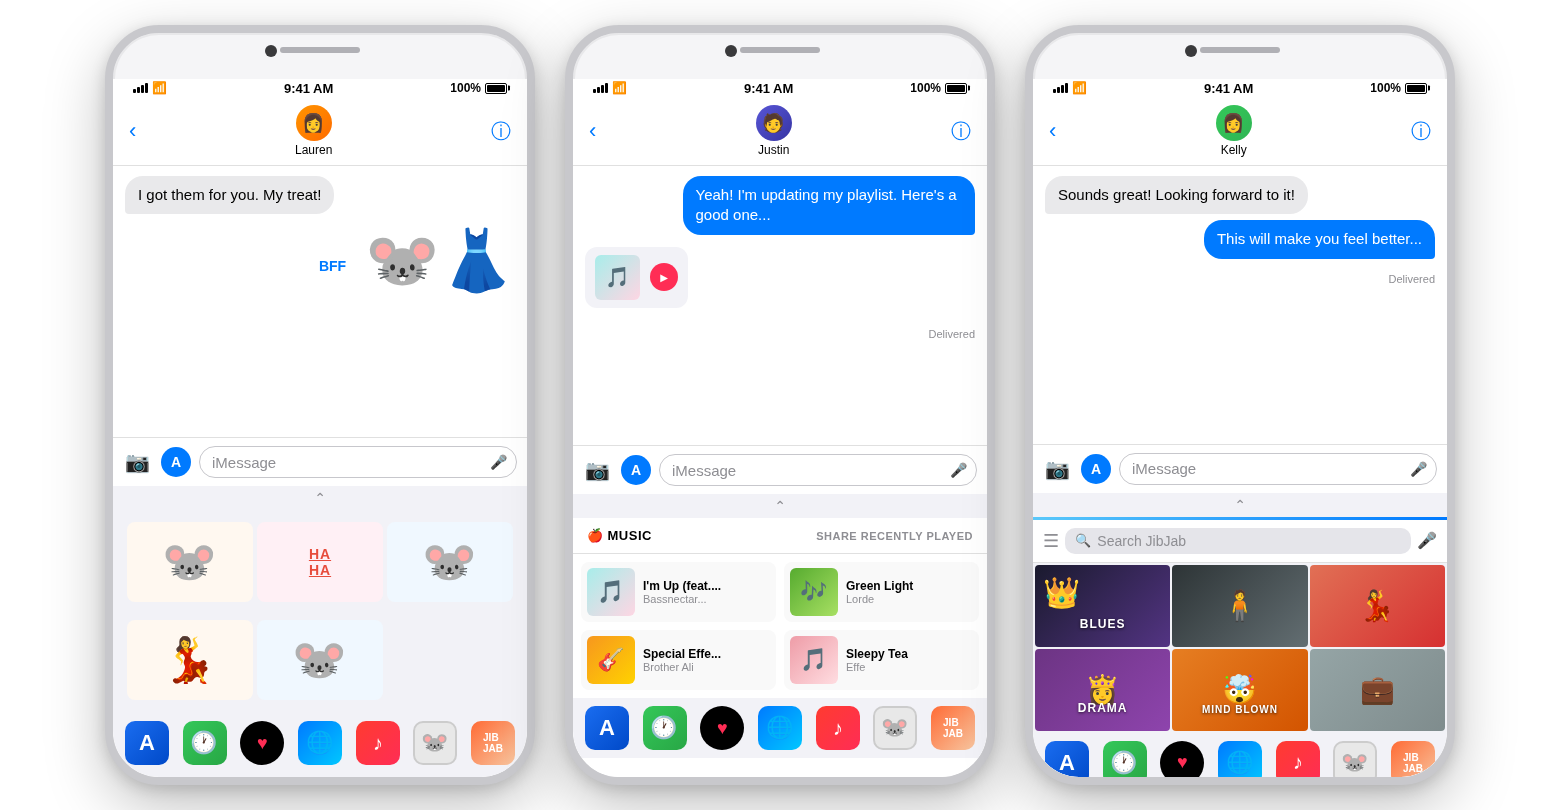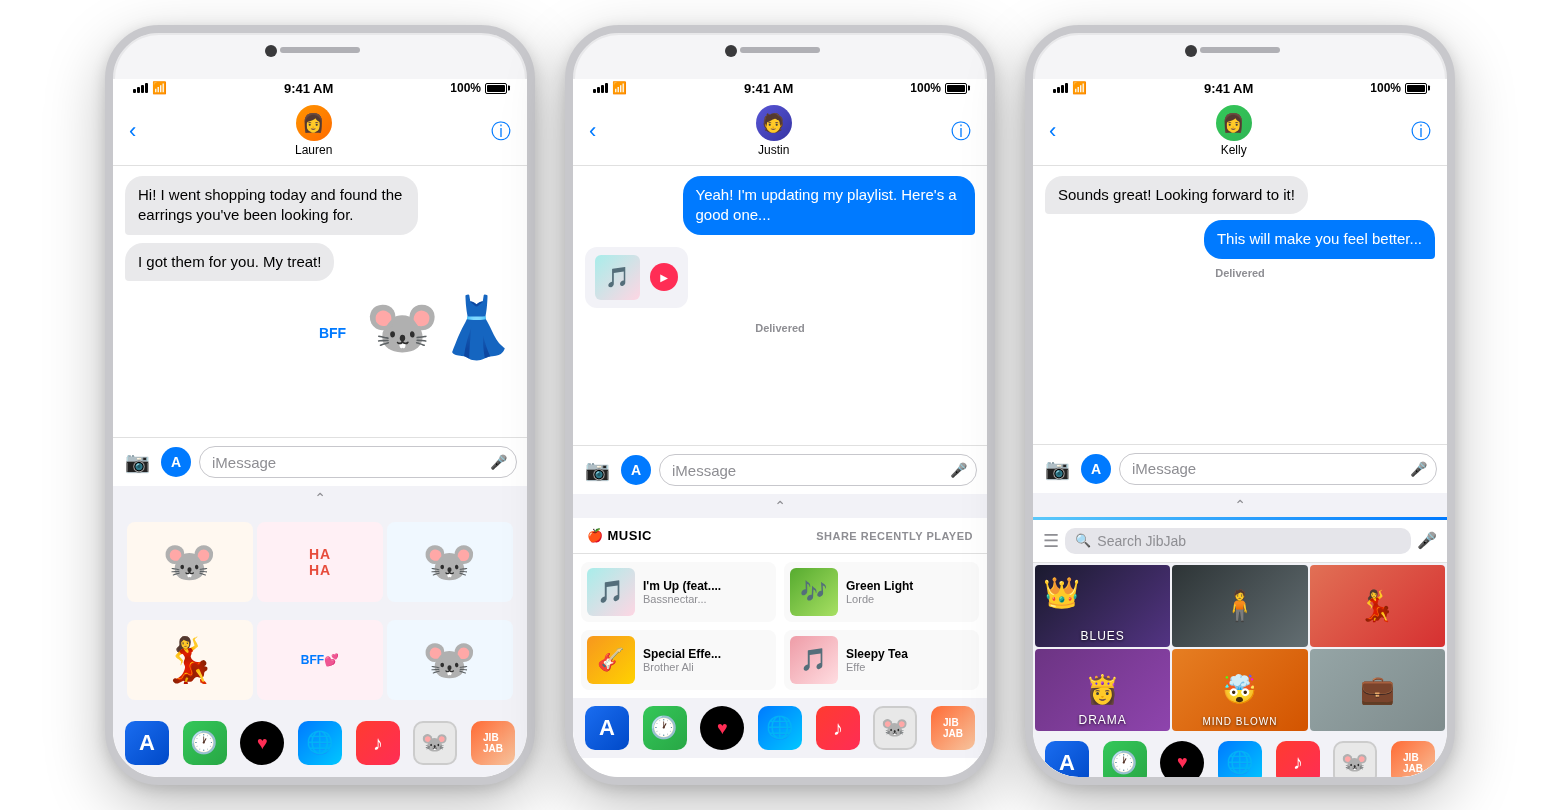--- a/index.html
+++ b/index.html
@@ -125,21 +125,21 @@
     .bubble-row.sent { justify-content: flex-end; }
     .bubble {
       max-width: 75%;
       padding: 9px 13px;
       border-radius: 18px;
       font-size: 15px;
       line-height: 1.35;
     }
     .bubble.received { background: #e9e9eb; color: #000; border-bottom-left-radius: 4px; }
     .bubble.sent { background: #007AFF; color: white; border-bottom-right-radius: 4px; }
-    .delivered-text { font-size: 11px; color: #8e8e93; text-align: center; margin-top: 2px; font-weight: bold; }
+    .delivered-text { font-size: 11px; color: #8e8e93; text-align: right; margin-top: 8px; }
     
     .input-bar {
       display: flex;
       align-items: center;
       padding: 8px 10px;
       gap: 8px;
       border-top: 1px solid #e0e0e0;
       background: white;
     }
     .input-icon { 
@@ -291,45 +291,45 @@
     }
     .jibjab-cell {
       height: 82px;
       border-radius: 4px;
       overflow: hidden;
       position: relative;
       display: flex; align-items: center; justify-content: center;
     }
     .jibjab-label {
       position: absolute;
-      bottom: 4px;
+      bottom: 16px;
       left: 50%;
       transform: translateX(-50%);
       color: white;
       font-size: 12px;
-      font-weight: 400;
+      font-weight: 700;
       text-shadow: 0 1px 3px rgba(0,0,0,0.7);
       letter-spacing: 1px;
       text-transform: uppercase;
       white-space: nowrap;
     }
     
     .ic-appstore { background: linear-gradient(135deg, #1a6df0, #0049c8); }
     .ic-clock { background: linear-gradient(135deg, #34c759, #28a745); }
     .ic-globe { background: linear-gradient(135deg, #007AFF, #00c7ff); }
     .ic-music { background: linear-gradient(135deg, #ff3b30, #ff2d55); }
     .ic-mickey { background: #e5e5ea; }
     .ic-jibjab { background: linear-gradient(135deg, #ff6b35, #f7c59f); }
     
     .av-lauren { background: linear-gradient(135deg, #ff9500, #ff6b00); }
     .av-justin { background: linear-gradient(135deg, #5856d6, #3634a3); }
     .av-kelly { background: linear-gradient(135deg, #34c759, #30b554); }
     
     .sticker-bg1 { background: #fff8f0; }
-    .sticker-bg2 { background: #fff0f5; }
+    .sticker-bg2 { background: #fff0f5; text-decoration: underline; }
     .sticker-bg3 { background: #f0f8ff; }
     
     .thumb-up { background: linear-gradient(135deg, #a8edea, #fed6e3); }
     
     .jj-blues { background: linear-gradient(135deg, #1a1a2e, #16213e, #0f3460, #533483); }
     .jj-man { background: linear-gradient(135deg, #2d3436, #636e72); }
     .jj-dance { background: linear-gradient(135deg, #e17055, #d63031); }
     .jj-drama { background: linear-gradient(135deg, #6c3483, #8e44ad); }
     .jj-mind { background: linear-gradient(135deg, #e67e22, #d35400); }
     .jj-office { background: linear-gradient(135deg, #95a5a6, #7f8c8d); }
@@ -370,23 +370,20 @@
         <span class="nav-back" style="font-size:22px;color:#007AFF;">‹</span>
         <div class="nav-center">
           <div class="nav-avatar av-lauren" style="background:linear-gradient(135deg,#ff9500,#ff6b00);font-size:18px;">👩</div>
           <span class="nav-name">Lauren</span>
         </div>
         <span class="nav-info">ⓘ</span>
       </div>
 
       <div class="messages-area">
         <div class="bubble-row received">
-          <div class="bubble received">Hi! I went shopping today and found the earrings you've been looking for.</div>
-        </div>
-        <div class="bubble-row received">
           <div class="bubble received">I got them for you. My treat!</div>
         </div>
         <div class="bubble-row sent">
           <div style="font-size:70px;line-height:1;">
             
             <span style="font-size:14px;color:#007AFF;font-weight:700;position:relative;top:-10px;">BFF</span>
             <span style="font-size:60px;">🐭👗</span>
           </div>
         </div>
       </div>
@@ -401,21 +398,20 @@
       </div>
 
       <div class="collapse-arrow">⌃</div>
 
       <div class="app-tray" style="flex:1;background:#f2f2f7;">
         <div class="sticker-grid" style="flex:1;">
           <div class="sticker-cell sticker-bg1" style="font-size:44px;">🐭</div>
           <div class="sticker-cell sticker-bg2" style="font-size:14px;font-weight:900;color:#e74c3c;letter-spacing:1px;">HA<br>HA</div>
           <div class="sticker-cell sticker-bg3" style="font-size:44px;">🐭</div>
           <div class="sticker-cell sticker-bg1" style="font-size:44px;">💃</div>
-          <div class="sticker-cell sticker-bg2" style="font-size:12px;font-weight:900;color:#007AFF;">BFF💕</div>
           <div class="sticker-cell sticker-bg3" style="font-size:44px;">🐭</div>
         </div>
 
         <div class="app-tray-icons">
           <div class="tray-icon ic-appstore" style="font-size:22px;">A</div>
           <div class="tray-icon ic-clock" style="font-size:22px;">🕐</div>
           <div class="tray-icon" style="background:#000;border-radius:50%;font-size:18px;color:#ff2d55;">♥</div>
           <div class="tray-icon ic-globe" style="font-size:22px;">🌐</div>
           <div class="tray-icon ic-music" style="font-size:20px;">♪</div>
           <div class="tray-icon ic-mickey" style="font-size:22px;background:#e8e8e8;border:2px solid #ccc;">🐭</div>

